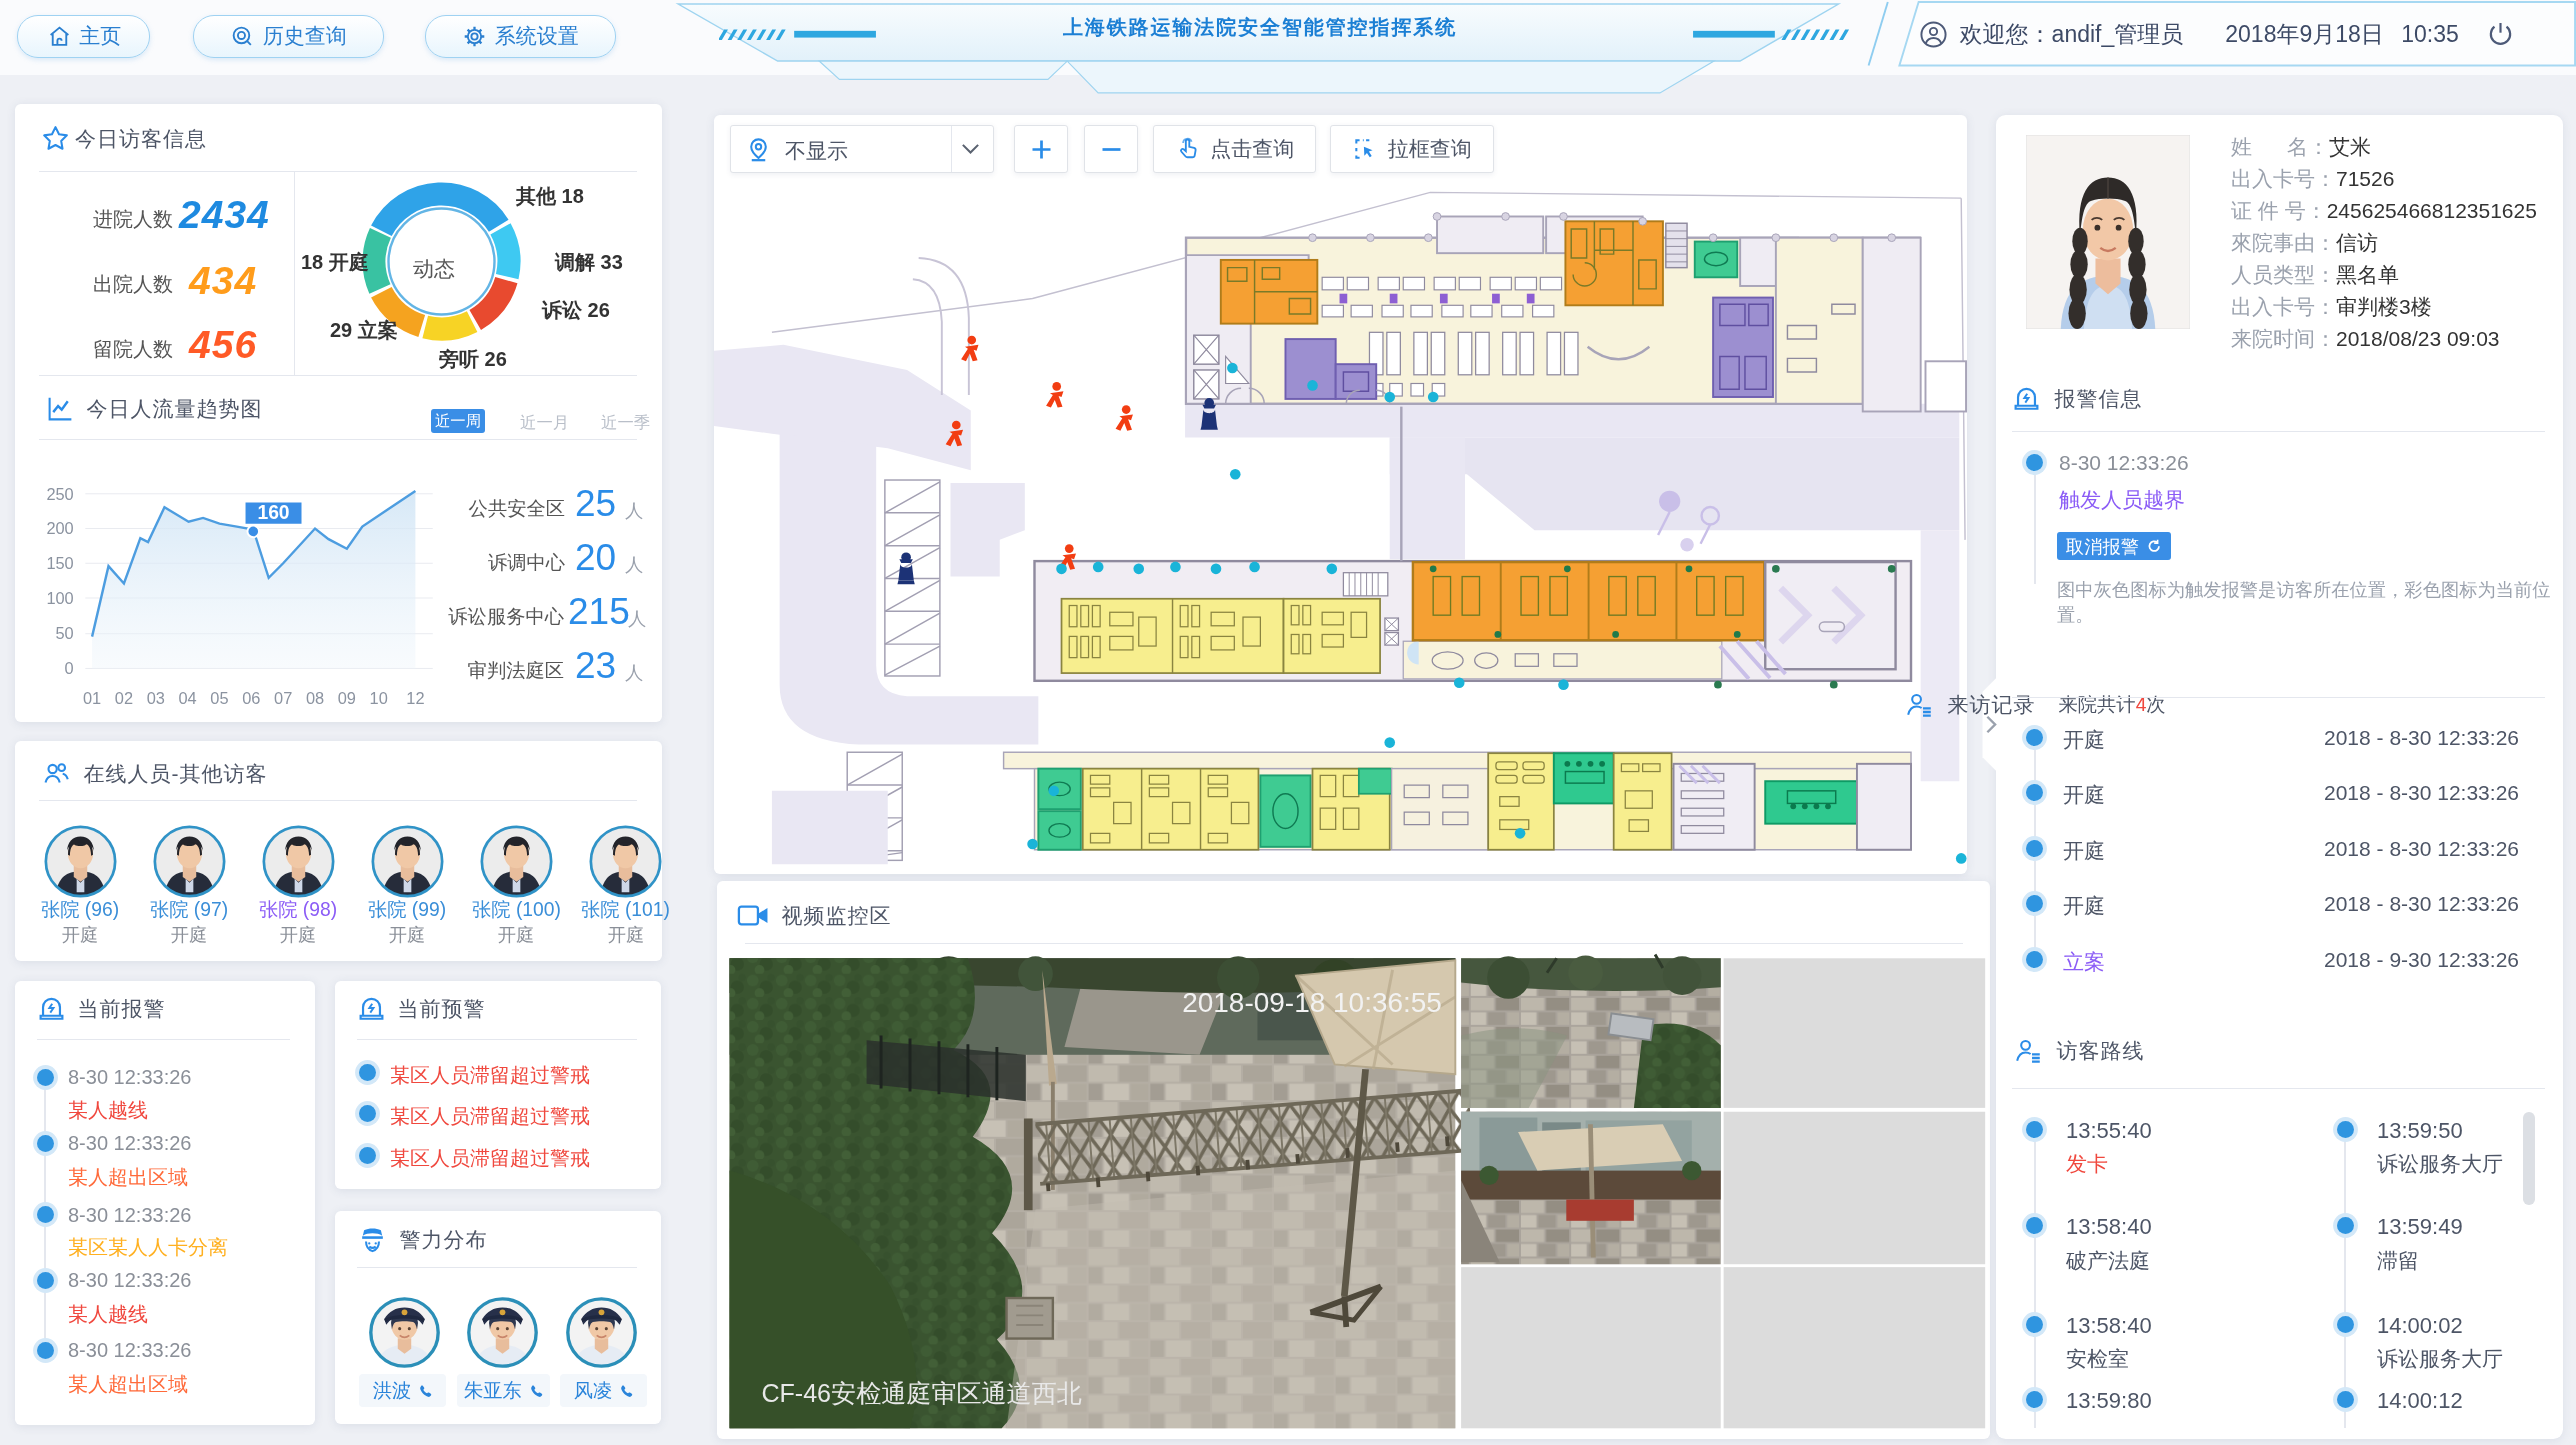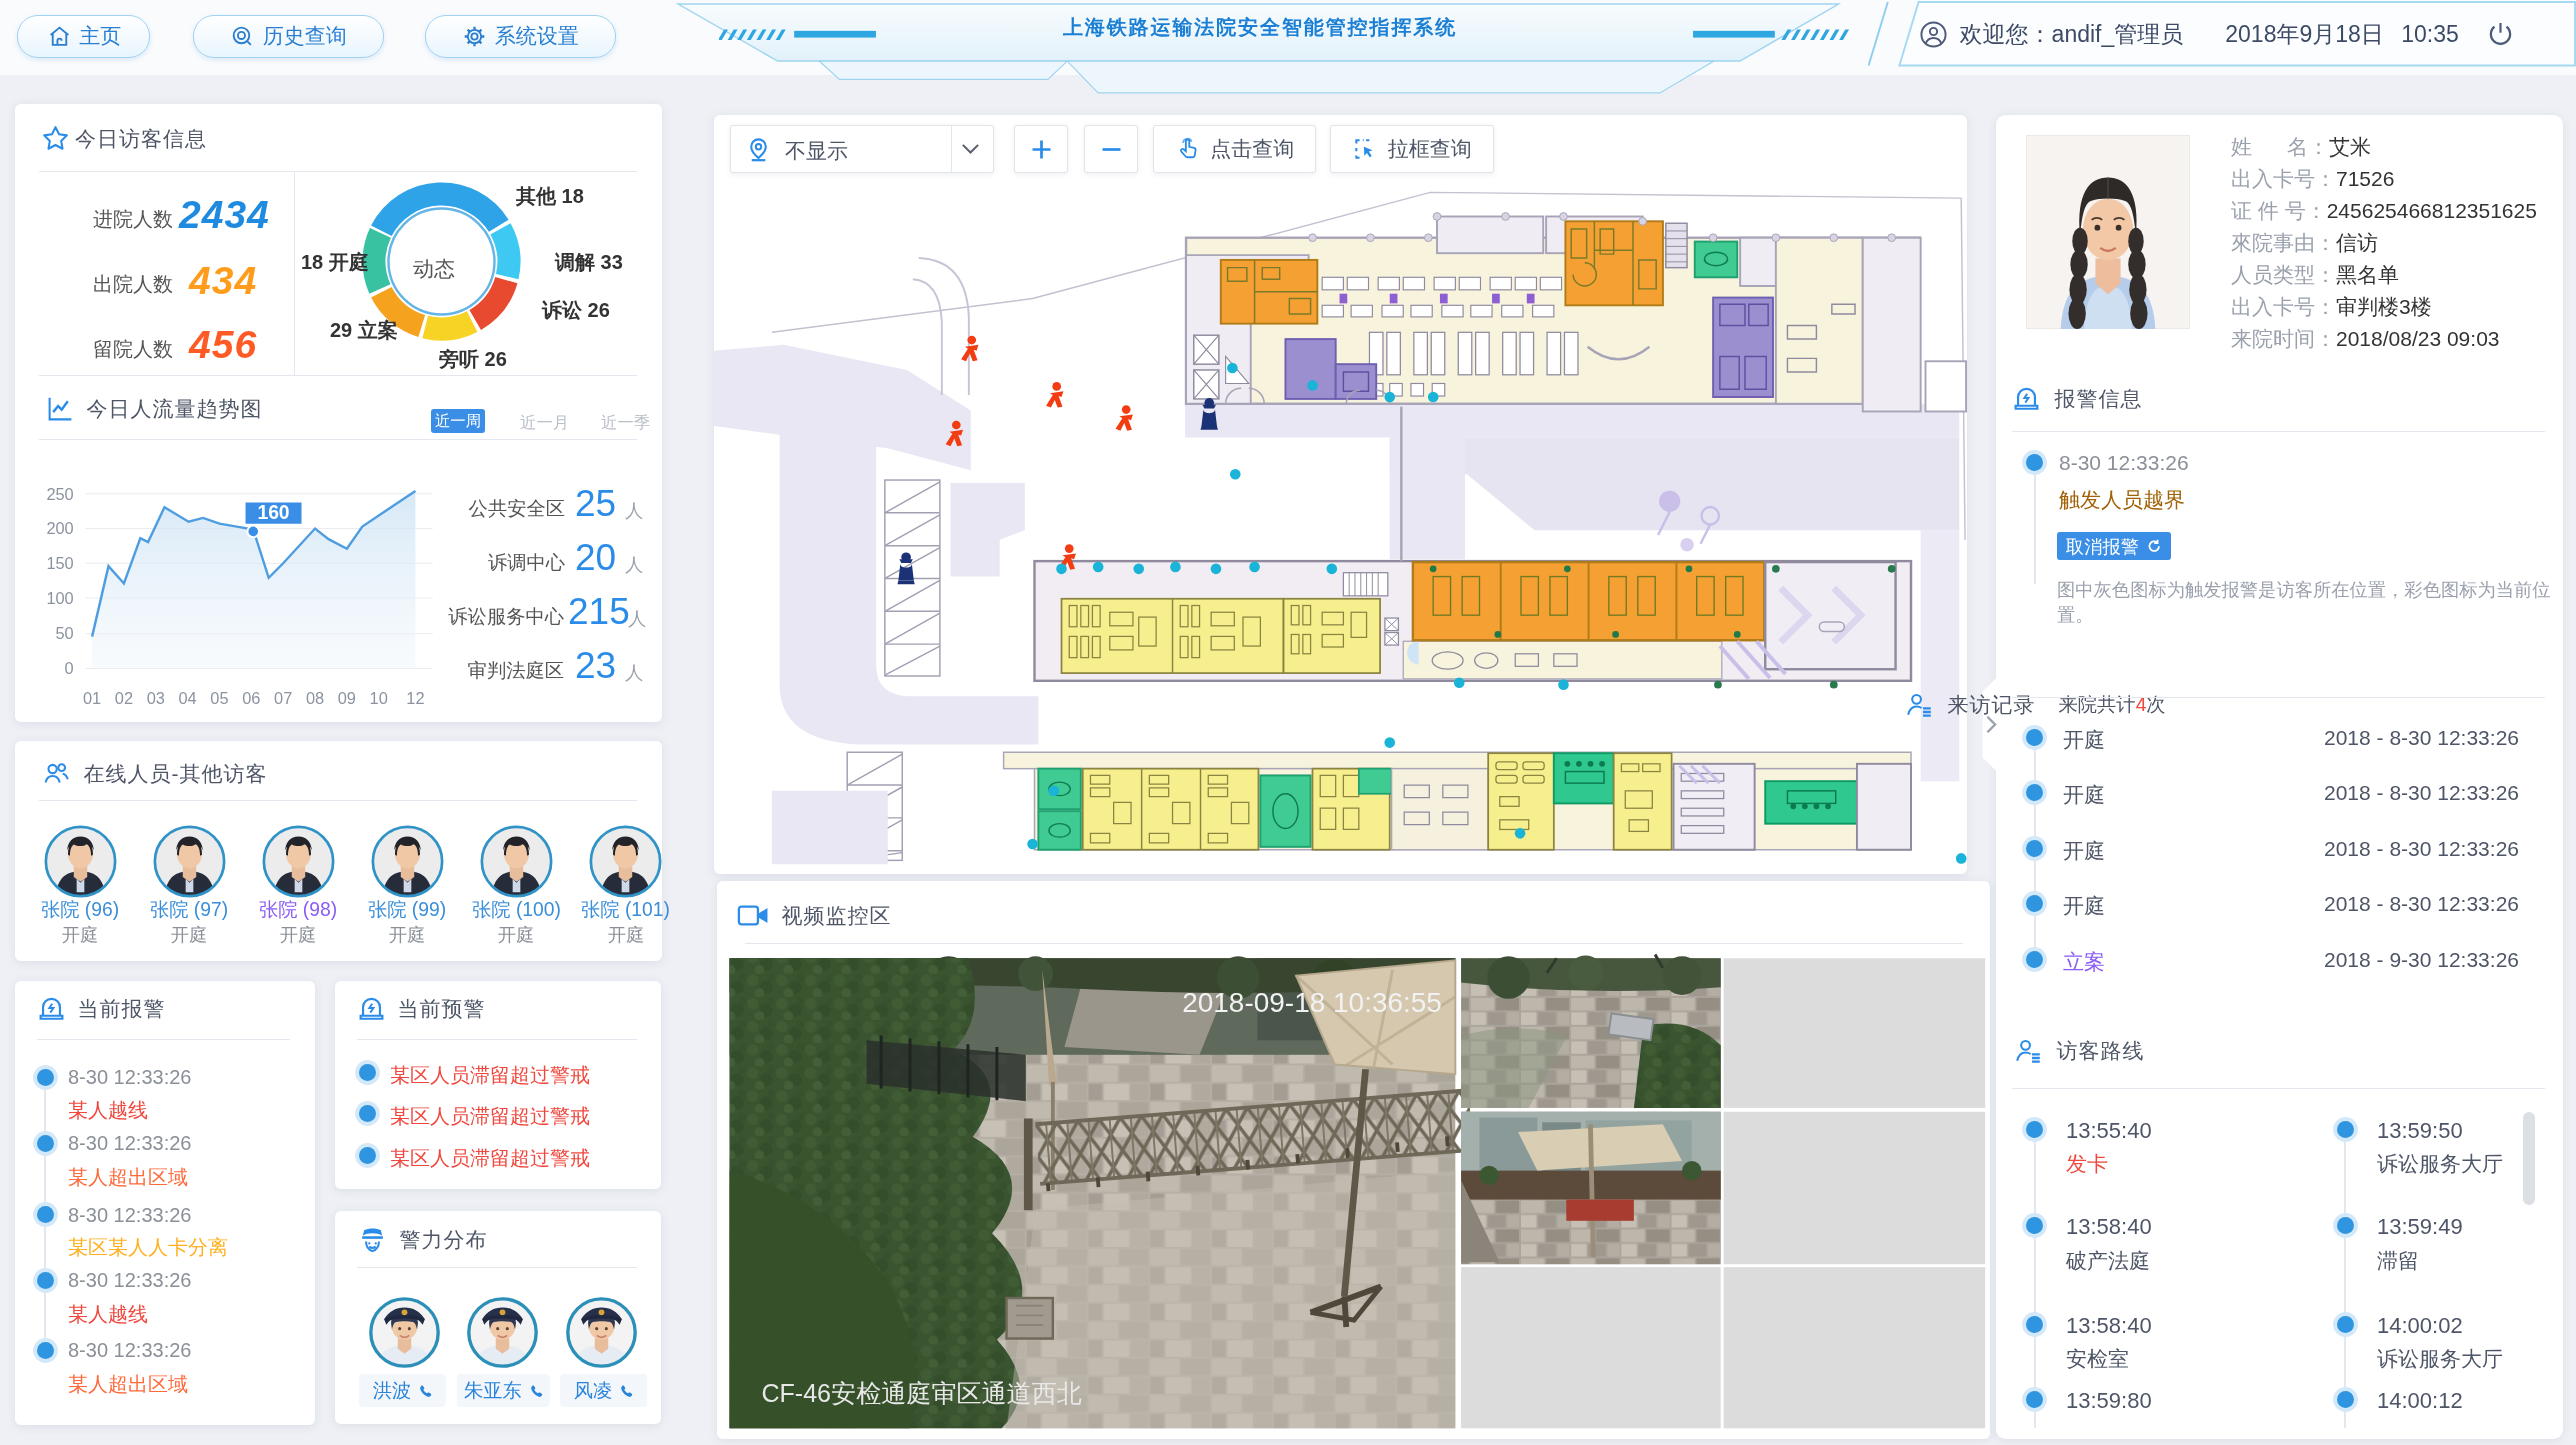--- a/index.html
+++ b/index.html
@@ -990,21 +990,21 @@
   <svg width="29" height="29" viewBox="0 0 24 24">
       <use href="#alarm-ic"></use>
     </svg>
   <span class="sect-title" style="margin-left:13.5px;">报警信息</span>
 </div>
 <div class="divider" style="left:2012px;top:431px;width:533px;"></div>
 
 <div class="abs" style="left:2034px;top:470px;width:1.9px;height:114px;background:#e4e7ee;"></div>
 <div class="abs" style="left:2026px;top:454px;width:17.4px;height:17.4px;border-radius:50%;background:#2f95e0;box-shadow:0 0 0 3.9px #d3e8f8;"></div>
 <div class="abs" style="left:2059px;top:451px;font-size:21px;color:#8a8f98;">8-30  12:33:26</div>
-<div class="abs" style="left:2059px;top:486px;font-size:21px;color:#a16207;">触发人员越界</div>
+<div class="abs" style="left:2059px;top:486px;font-size:21px;color:#8b5cf6;">触发人员越界</div>
 
 <div class="abs" style="left:2057px;top:532px;width:114px;height:28px;background:#3a8ee6;border-radius:2.9px;display:flex;align-items:center;justify-content:center;">
   <span style="font-size:18.3px;color:#fff;">取消报警</span>
   <svg width="16.4" height="16.4" viewBox="0 0 24 24" fill="none" stroke="#fff" stroke-width="2.6" style="margin-left:6.8px;">
       <path d="M19 12a7 7 0 1 1-2.5-5.4"></path>
       <path d="M17 2.5v5h-5" stroke-width="2.4"></path>
     </svg>
 </div>
 
 <div class="abs" style="left:2057px;top:577px;font-size:18.3px;color:#9aa1ad;">图中灰色图标为触发报警是访客所在位置，彩色图标为当前位置。</div>

